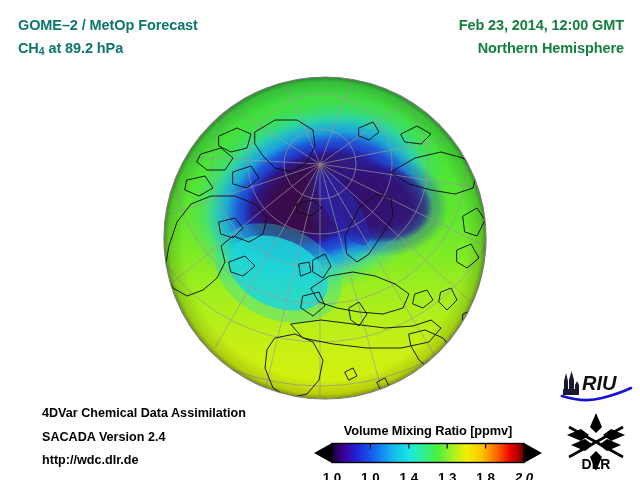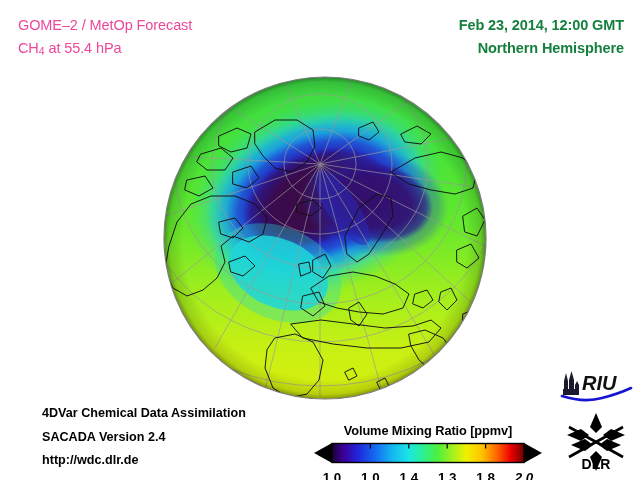--- a/index.html
+++ b/index.html
@@ -18,22 +18,22 @@
     background: #ffffff;
     overflow: hidden;
   }
 
   
   .hdr-left {
     position: absolute;
     left: 18px;
     top: 14px;
     font-size: 14.5px;
-    font-weight: normal;
-    color: #ec4899;
+    font-weight: bold;
+    color: #0f766e;
     line-height: 23px;
     letter-spacing: -0.1px;
   }
   .hdr-right {
     position: absolute;
     right: 16px;
     top: 14px;
     font-size: 14.5px;
     font-weight: bold;
     color: #15803d;
@@ -116,21 +116,21 @@
     text-align: center;
   }
 </style>
 </head>
 <body>
 
 <div id="page">
 
   <div class="hdr-left">
     <div class="hdr-line">GOME–2 / MetOp Forecast</div>
-    <div class="hdr-line"><span>CH</span><span class="sub">4</span><span> at 55.4 hPa</span></div>
+    <div class="hdr-line"><span>CH</span><span class="sub">4</span><span> at 89.2 hPa</span></div>
   </div>
 
   <div class="hdr-right">
     <div class="hdr-line">Feb 23, 2014, 12:00 GMT</div>
     <div class="hdr-line">Northern Hemisphere</div>
   </div>
 
   <div id="globe-wrap">
     <svg id="globe-svg" width="324" height="324" viewBox="0 0 324 324" xmlns="http://www.w3.org/2000/svg">
       <defs>

